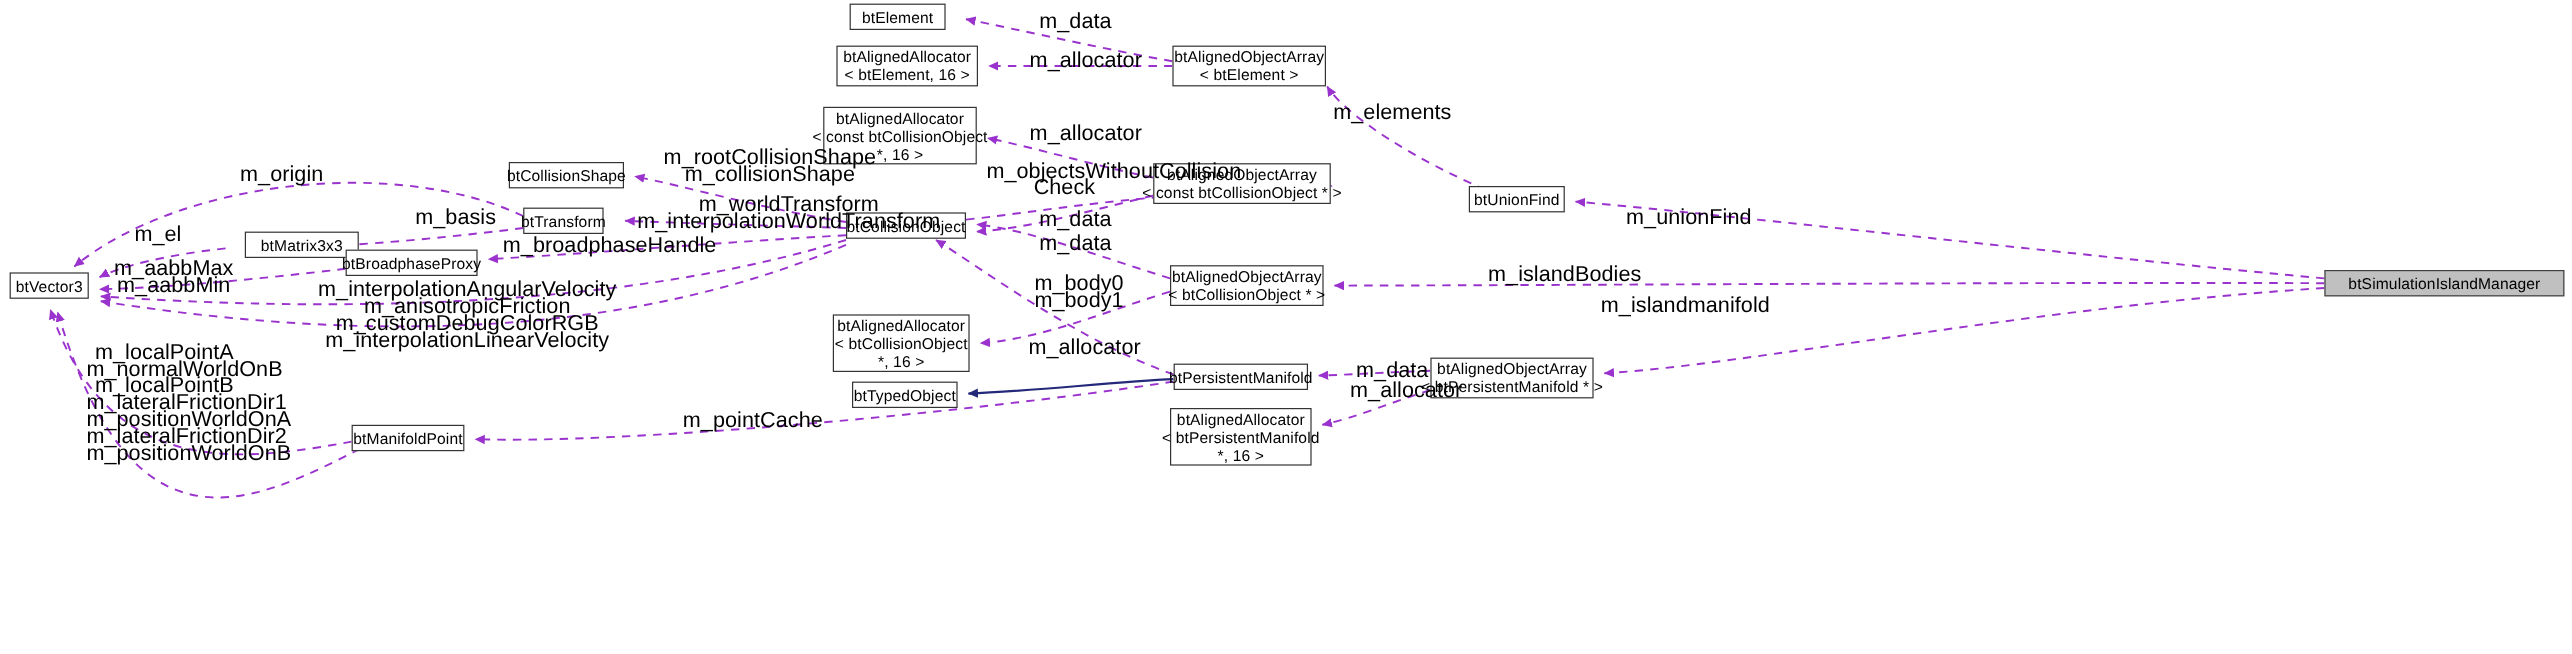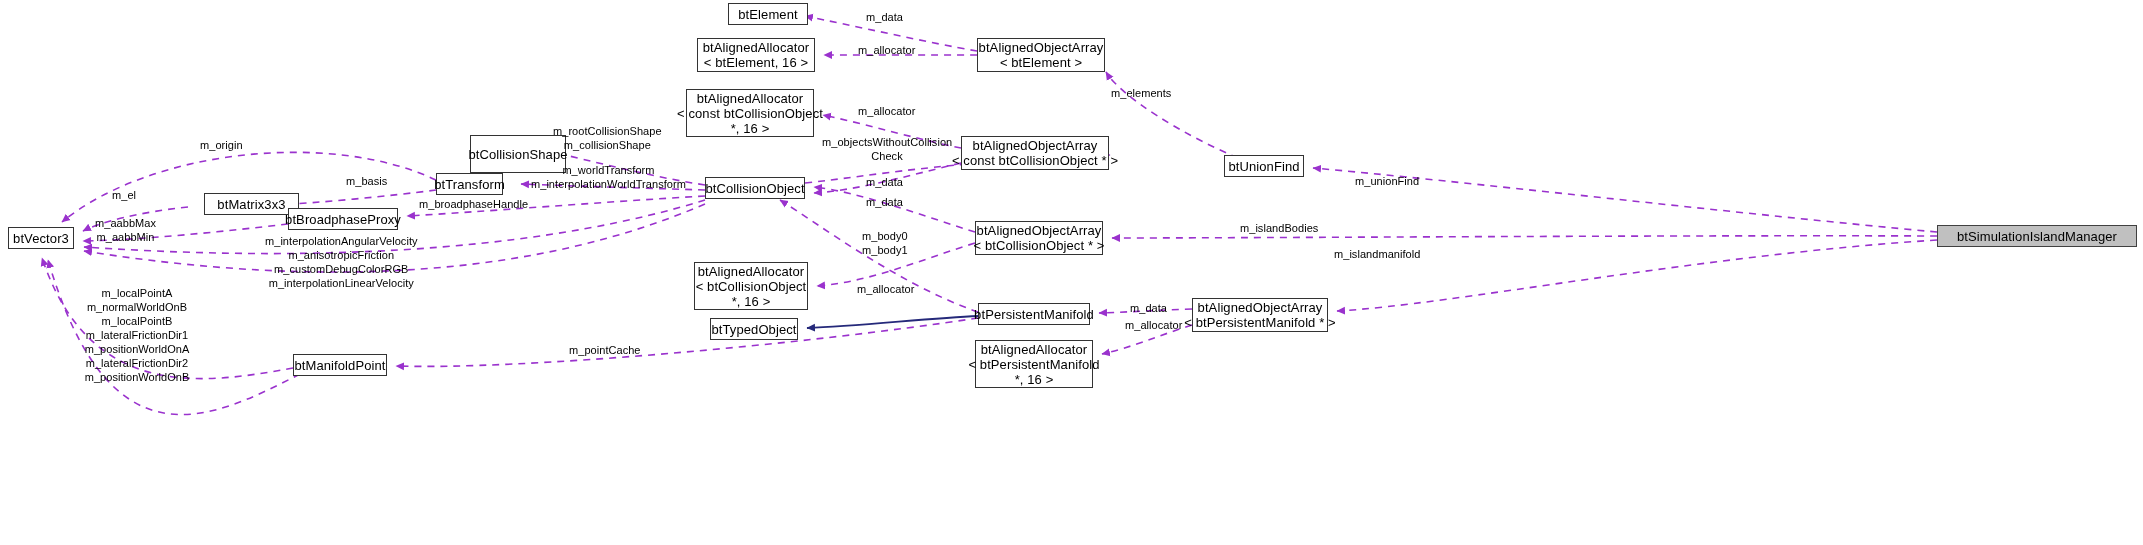--- a/index.html
+++ b/index.html
@@ -40,21 +40,21 @@
     justify-content: center;
     white-space: pre;
     letter-spacing: 0.1px;
   }
   .node.highlight {
     background: #c0c0c0;
     border: 1px solid #404040;
   }
   .edge-label {
     position: absolute;
-    font-size: 11px;
+    font-size: 18px;
     line-height: 14px;
     color: #000000;
     white-space: pre;
     text-align: center;
     letter-spacing: 0.05px;
   }
 </style>
 </head>
 <body>
 
@@ -122,21 +122,21 @@
       <path d="M705,200 C560,245 350,265 84,247" marker-end="url(#ah)"></path>
       <path d="M705,204 C540,275 330,290 84,251" marker-end="url(#ah)"></path>
     </g>
 
     <g fill="none" stroke="#25297a" stroke-width="1.8">
 
       <path d="M978,316 C930,318 860,326 807,328" marker-end="url(#ahb)"></path>
     </g>
   </svg>
 
-  <div class="node" style="left:728px;top:3px;width:80px;height:22px;">
+  <div class="node" style="left:708px;top:3px;width:80px;height:22px;">
     <span>btElement</span>
   </div>
 
   <div class="node" style="left:697px;top:38px;width:118px;height:34px;">
     <span>btAlignedAllocator
 &lt; btElement, 16 &gt;</span>
   </div>
 
   <div class="node" style="left:686px;top:89px;width:128px;height:48px;">
     <span>btAlignedAllocator
@@ -151,21 +151,21 @@
 
   <div class="node" style="left:961px;top:136px;width:148px;height:34px;">
     <span>btAlignedObjectArray
 &lt; const btCollisionObject * &gt;</span>
   </div>
 
   <div class="node" style="left:1224px;top:155px;width:80px;height:22px;">
     <span>btUnionFind</span>
   </div>
 
-  <div class="node" style="left:424px;top:135px;width:96px;height:38px;margin-left:46px;">
+  <div class="node" style="left:424px;top:135px;width:96px;height:22px;">
     <span>btCollisionShape</span>
   </div>
 
   <div class="node" style="left:436px;top:173px;width:67px;height:22px;">
     <span>btTransform</span>
   </div>
 
   <div class="node" style="left:204px;top:193px;width:95px;height:22px;">
     <span>btMatrix3x3</span>
   </div>

